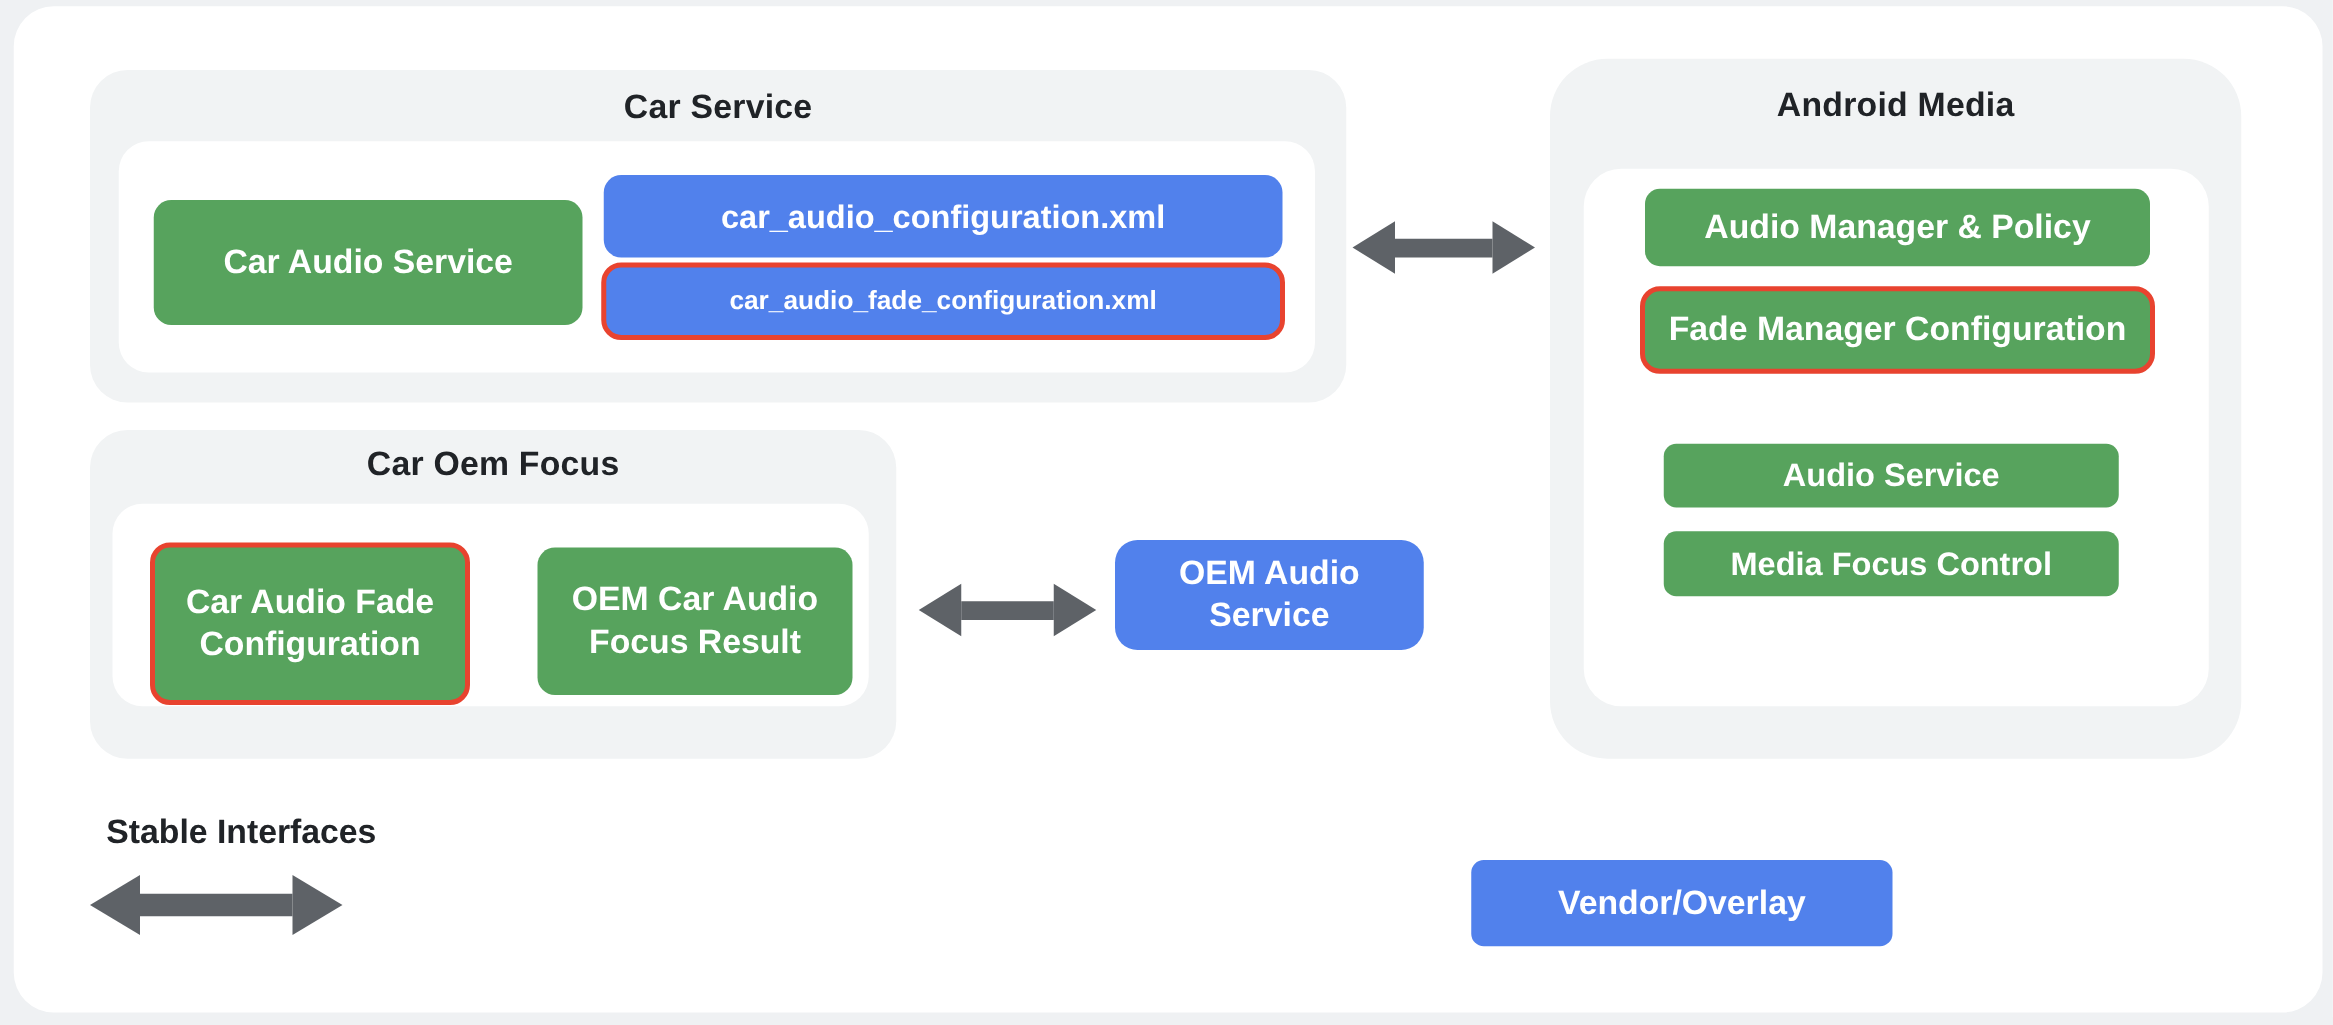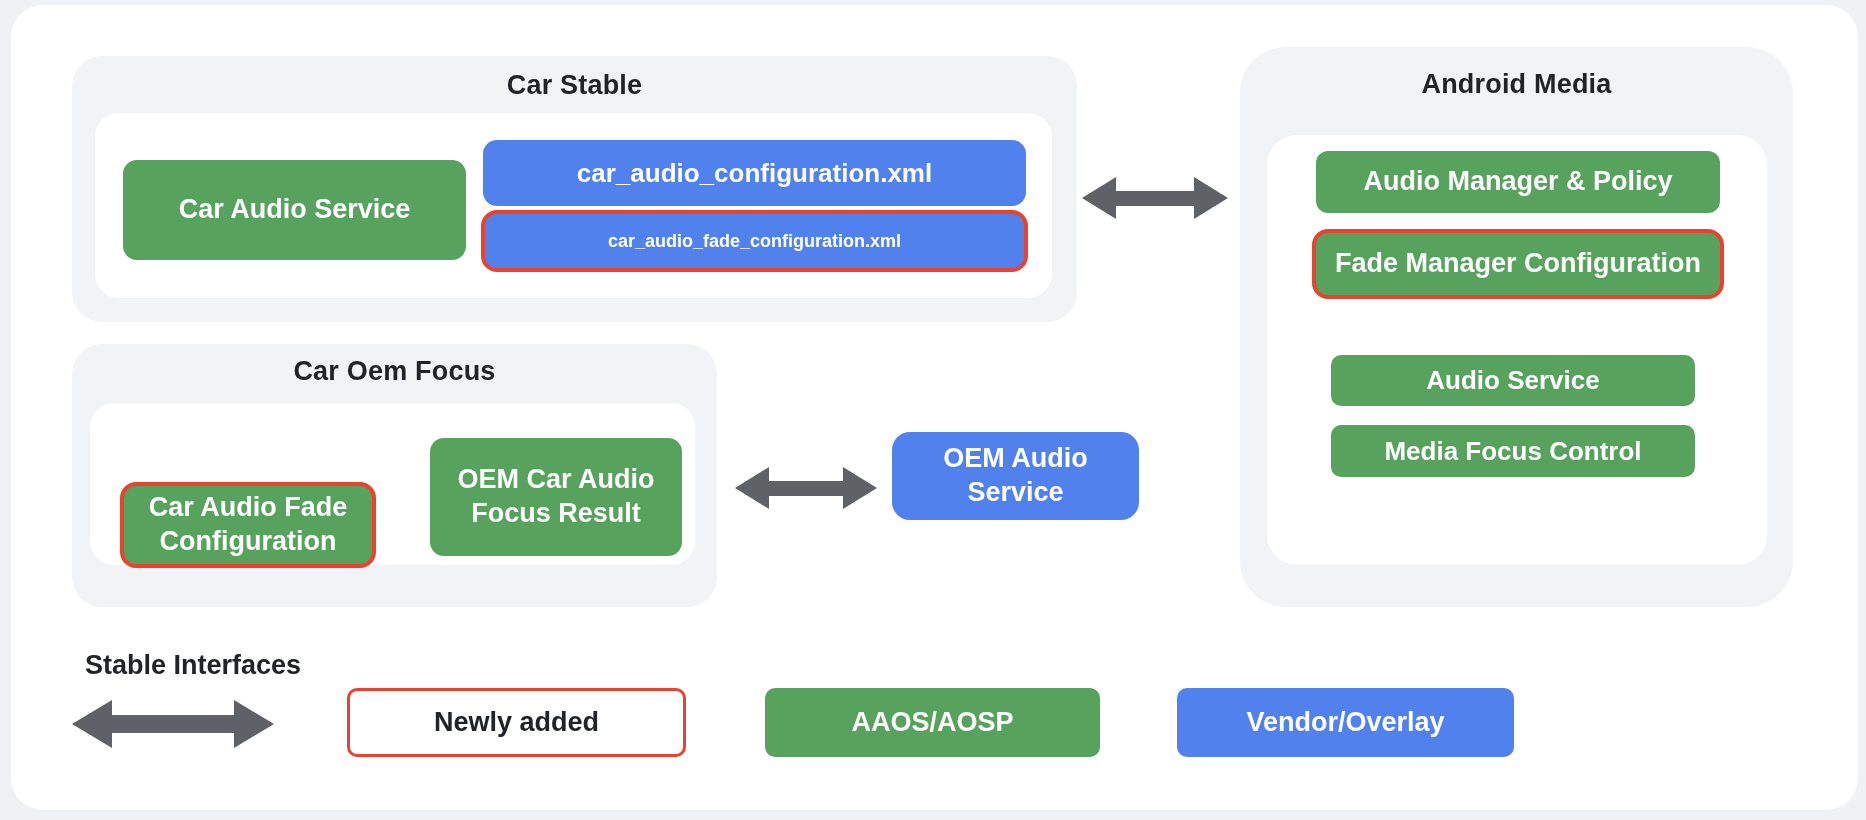--- a/index.html
+++ b/index.html
@@ -72,59 +72,57 @@
   .darrow.lg .head-r{border-top-width:24px;border-bottom-width:24px;border-left-width:40px;}
   .darrow.lg .shaft{height:18px;}
 </style>
 </head>
 <body>
 
 <div id="stage">
   <div class="canvas"></div>
 
   <div class="group" style="left:72px;top:56px;width:1005px;height:266px;">
-    <div class="group-title" style="top:14px;">Car Stable</div>
+    <div class="group-title" style="top:14px;">Car Service</div>
   </div>
   <div class="panel" style="left:95px;top:113px;width:957px;height:185px;"></div>
   <div class="box green" style="left:123px;top:160px;width:343px;height:100px;border-radius:14px;font-size:27px;">Car Audio Service</div>
   <div class="box blue" style="left:483px;top:140px;width:543px;height:66px;border-radius:14px;font-size:26px;">car_audio_configuration.xml</div>
-  <div class="box blue red-outline" style="left:481px;top:210px;width:547px;height:62px;border-radius:16px;font-size:18px;">car_audio_fade_configuration.xml</div>
+  <div class="box blue red-outline" style="left:481px;top:210px;width:547px;height:62px;border-radius:16px;font-size:21px;">car_audio_fade_configuration.xml</div>
 
   <div class="darrow" style="left:1082px;top:177px;width:146px;height:42px;">
     <span class="head-l"></span>
     <span class="shaft"></span>
     <span class="head-r"></span>
   </div>
 
   <div class="group" style="left:1240px;top:47px;width:553px;height:560px;border-radius:46px;">
     <div class="group-title" style="top:22px;">Android Media</div>
   </div>
   <div class="panel" style="left:1267px;top:135px;width:500px;height:430px;border-radius:30px;"></div>
   <div class="box green red-outline" style="left:1312px;top:229px;width:412px;height:70px;border-radius:16px;font-size:27px;">Fade Manager Configuration</div>
   <div class="box green" style="left:1316px;top:151px;width:404px;height:62px;border-radius:12px;font-size:27px;">Audio Manager &amp; Policy</div>
   <div class="box green" style="left:1331px;top:355px;width:364px;height:51px;border-radius:10px;font-size:26px;">Audio Service</div>
   <div class="box green" style="left:1331px;top:425px;width:364px;height:52px;border-radius:10px;font-size:26px;">Media Focus Control</div>
 
   <div class="group" style="left:72px;top:344px;width:645px;height:263px;">
     <div class="group-title" style="top:12px;">Car Oem Focus</div>
   </div>
   <div class="panel" style="left:90px;top:403px;width:605px;height:162px;"></div>
-  <div class="box green red-outline" style="left:120px;top:434px;width:256px;height:86px;border-radius:16px;font-size:27px;padding:0 22px;margin-top:48px;">Car Audio Fade Configuration</div>
+  <div class="box green red-outline" style="left:120px;top:434px;width:256px;height:130px;border-radius:16px;font-size:27px;padding:0 22px;">Car Audio Fade Configuration</div>
   <div class="box green" style="left:430px;top:438px;width:252px;height:118px;border-radius:14px;font-size:27px;padding:0 18px;">OEM Car Audio Focus Result</div>
 
   <div class="darrow" style="left:735px;top:467px;width:142px;height:42px;">
     <span class="head-l"></span>
     <span class="shaft"></span>
     <span class="head-r"></span>
   </div>
 
   <div class="box blue" style="left:892px;top:432px;width:247px;height:88px;border-radius:18px;font-size:27px;padding:0 40px;">OEM Audio Service</div>
 
   <div class="legend-label" style="left:85px;top:650px;">Stable Interfaces</div>
   <div class="darrow lg" style="left:72px;top:700px;width:202px;height:48px;">
     <span class="head-l"></span>
     <span class="shaft"></span>
     <span class="head-r"></span>
   </div>
-  <div class="legend-box" style="left:347px;top:688px;width:339px;height:69px;background:#ffffff;border:3px solid var(--red,#e8432f);color:var(--text-dark,#202327);">Newly added</div>
-  <div class="legend-box green" style="left:765px;top:688px;width:335px;height:69px;">AAOS/AOSP</div>
   <div class="legend-box blue" style="left:1177px;top:688px;width:337px;height:69px;">Vendor/Overlay</div>
 </div>
 
 </body></html>

